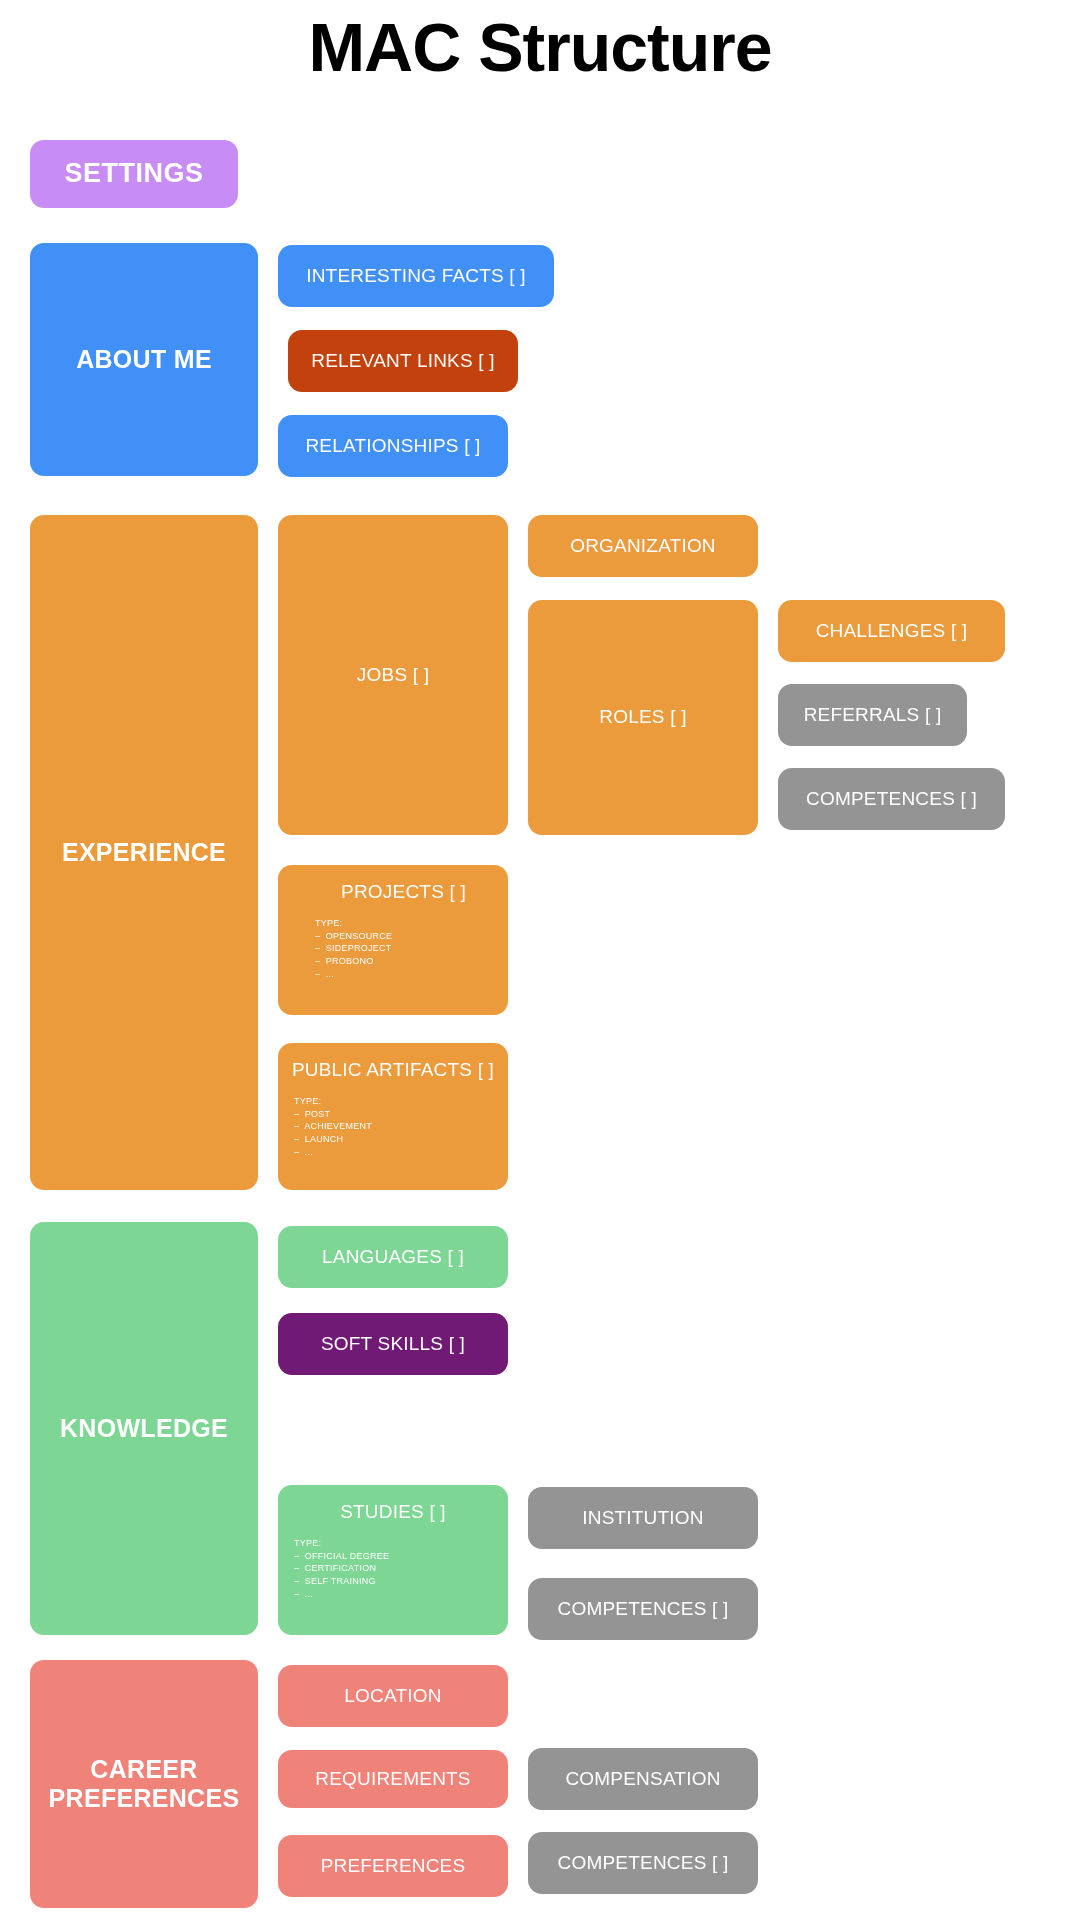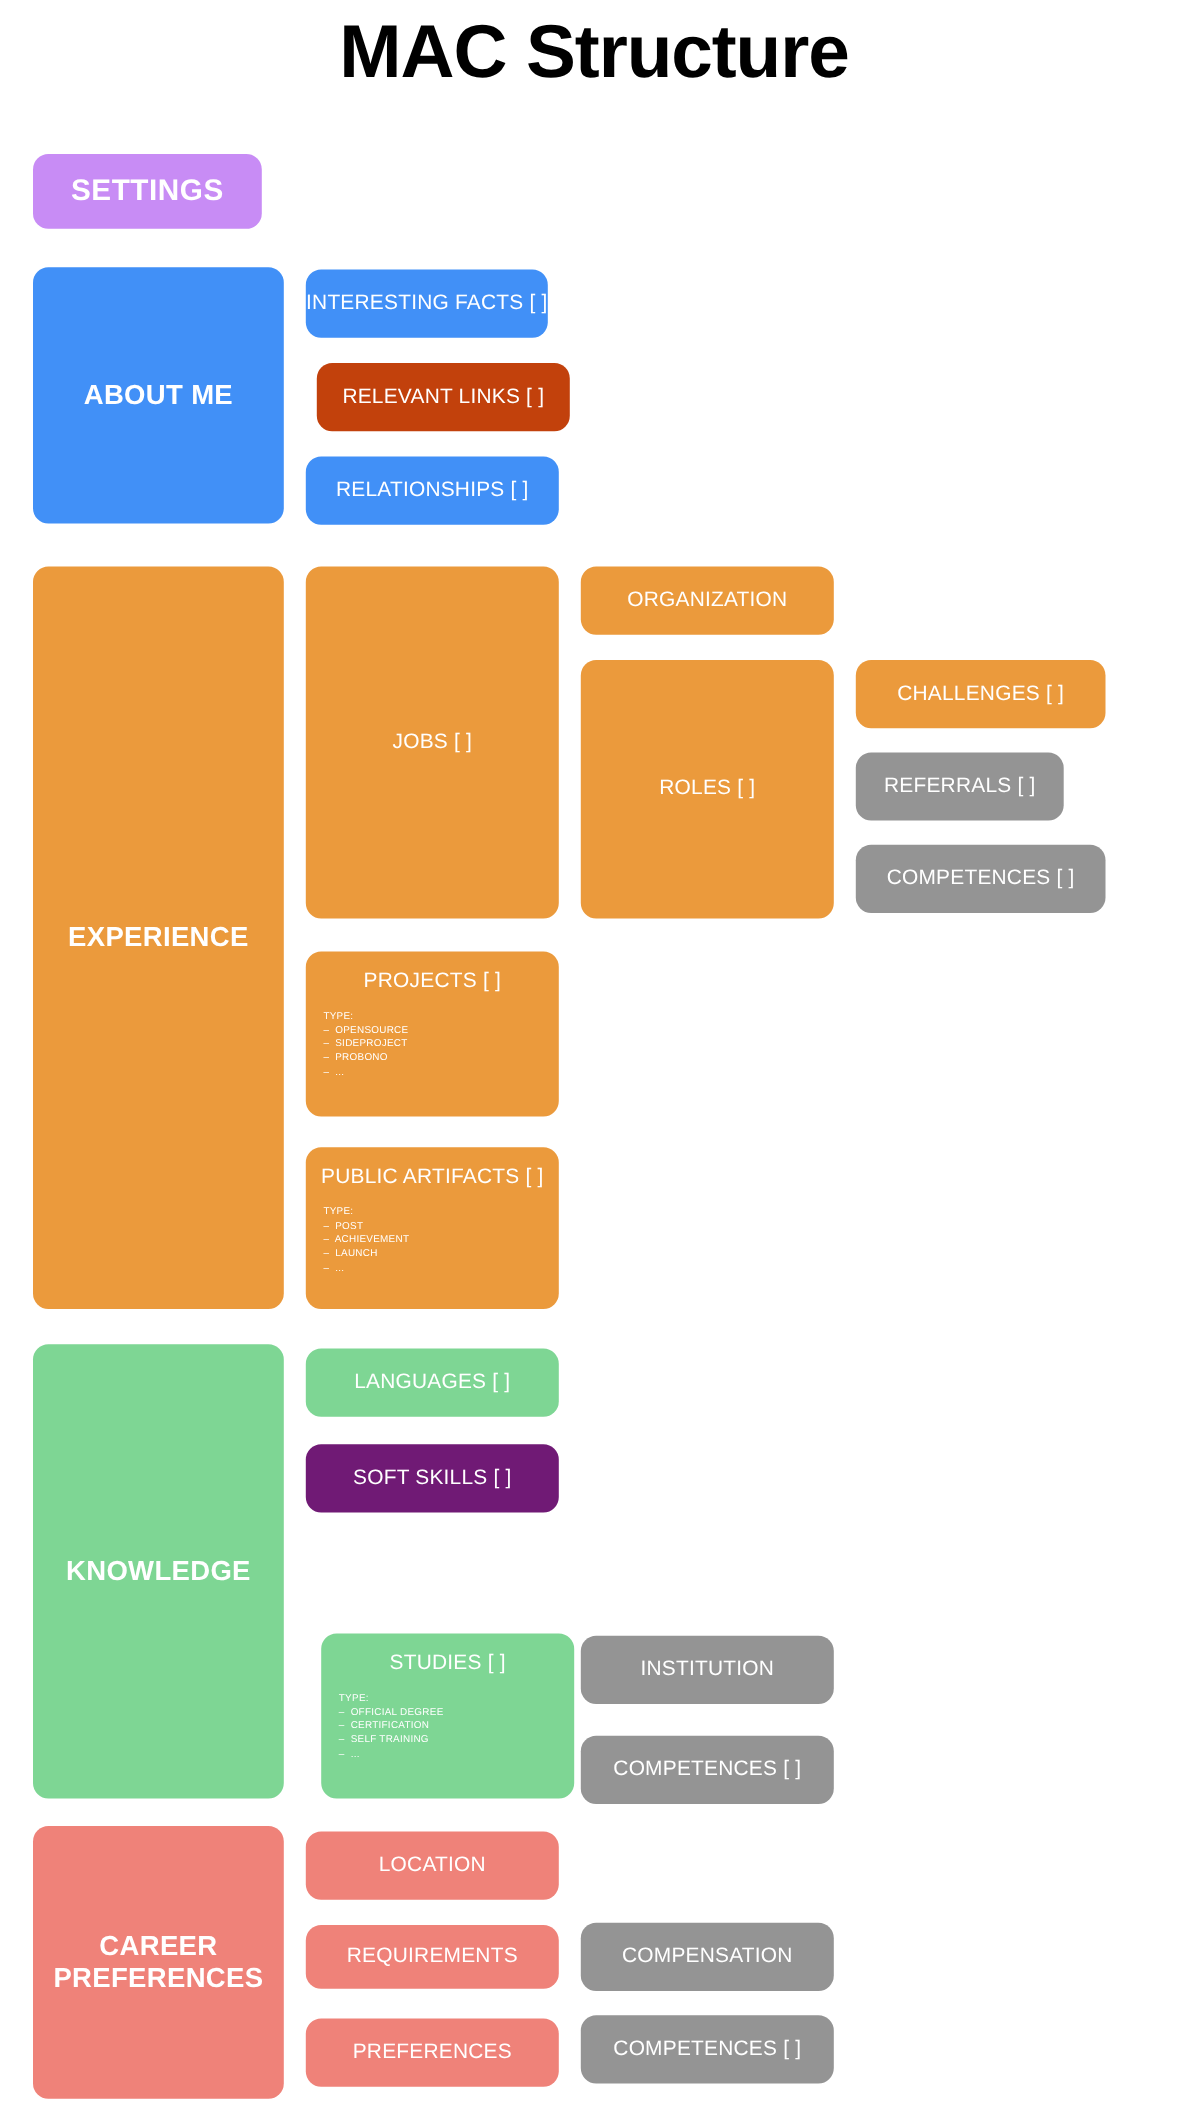--- a/index.html
+++ b/index.html
@@ -94,21 +94,21 @@
 
   <div class="title">MAC Structure</div>
 
   <div class="box parent settings" style="left:30px; top:140px; width:208px; height:68px; background:#c88cf5;">
     <span>SETTINGS</span>
   </div>
 
   <div class="box parent" style="left:30px; top:243px; width:228px; height:233px; background:#4190f7;">
     <span>ABOUT ME</span>
   </div>
-  <div class="box child" style="left:278px; top:245px; width:220px; height:62px; background:#4190f7;">
+  <div class="box child" style="left:278px; top:245px; width:276px; height:62px; background:#4190f7;">
     <span>INTERESTING FACTS [ ]</span>
   </div>
   <div class="box child" style="left:278px; top:330px; width:230px; height:62px; background:#c2410c;margin-left:10px;">
     <span>RELEVANT LINKS [ ]</span>
   </div>
   <div class="box child" style="left:278px; top:415px; width:230px; height:62px; background:#4190f7;">
     <span>RELATIONSHIPS [ ]</span>
   </div>
 
   <div class="box parent" style="left:30px; top:515px; width:228px; height:675px; background:#eb9a3c;">
@@ -130,21 +130,21 @@
   <div class="box child" style="left:778px; top:600px; width:227px; height:62px; background:#eb9a3c;">
     <span>CHALLENGES [ ]</span>
   </div>
   <div class="box child" style="left:778px; top:684px; width:189px; height:62px; background:#949494;">
     <span>REFERRALS [ ]</span>
   </div>
   <div class="box child" style="left:778px; top:768px; width:227px; height:62px; background:#949494;">
     <span>COMPETENCES [ ]</span>
   </div>
 
-  <div class="box child listbox" style="left:278px; top:865px; width:230px; height:150px; background:#eb9a3c;">
+  <div class="box child listbox" style="left:278px; top:865px; width:230px; height:150px; background:#eb9a3c;padding-left:21px;">
     <span class="hdr">PROJECTS [ ]</span>
     <span class="typelist">
       <span class="tl-title">TYPE:</span>
       <span class="tl-item">–  OPENSOURCE</span>
       <span class="tl-item">–  SIDEPROJECT</span>
       <span class="tl-item">–  PROBONO</span>
       <span class="tl-item">–  ...</span>
     </span>
   </div>
 
@@ -163,21 +163,21 @@
     <span>KNOWLEDGE</span>
   </div>
 
   <div class="box child" style="left:278px; top:1226px; width:230px; height:62px; background:#7ed694;">
     <span>LANGUAGES [ ]</span>
   </div>
   <div class="box child" style="left:278px; top:1313px; width:230px; height:62px; background:#701a75;">
     <span>SOFT SKILLS [ ]</span>
   </div>
 
-  <div class="box child listbox" style="left:278px; top:1485px; width:230px; height:150px; background:#7ed694;margin-left:14px;">
+  <div class="box child listbox" style="left:278px; top:1485px; width:230px; height:150px; background:#7ed694;">
     <span class="hdr">STUDIES [ ]</span>
     <span class="typelist">
       <span class="tl-title">TYPE:</span>
       <span class="tl-item">–  OFFICIAL DEGREE</span>
       <span class="tl-item">–  CERTIFICATION</span>
       <span class="tl-item">–  SELF TRAINING</span>
       <span class="tl-item">–  ...</span>
     </span>
   </div>
 

